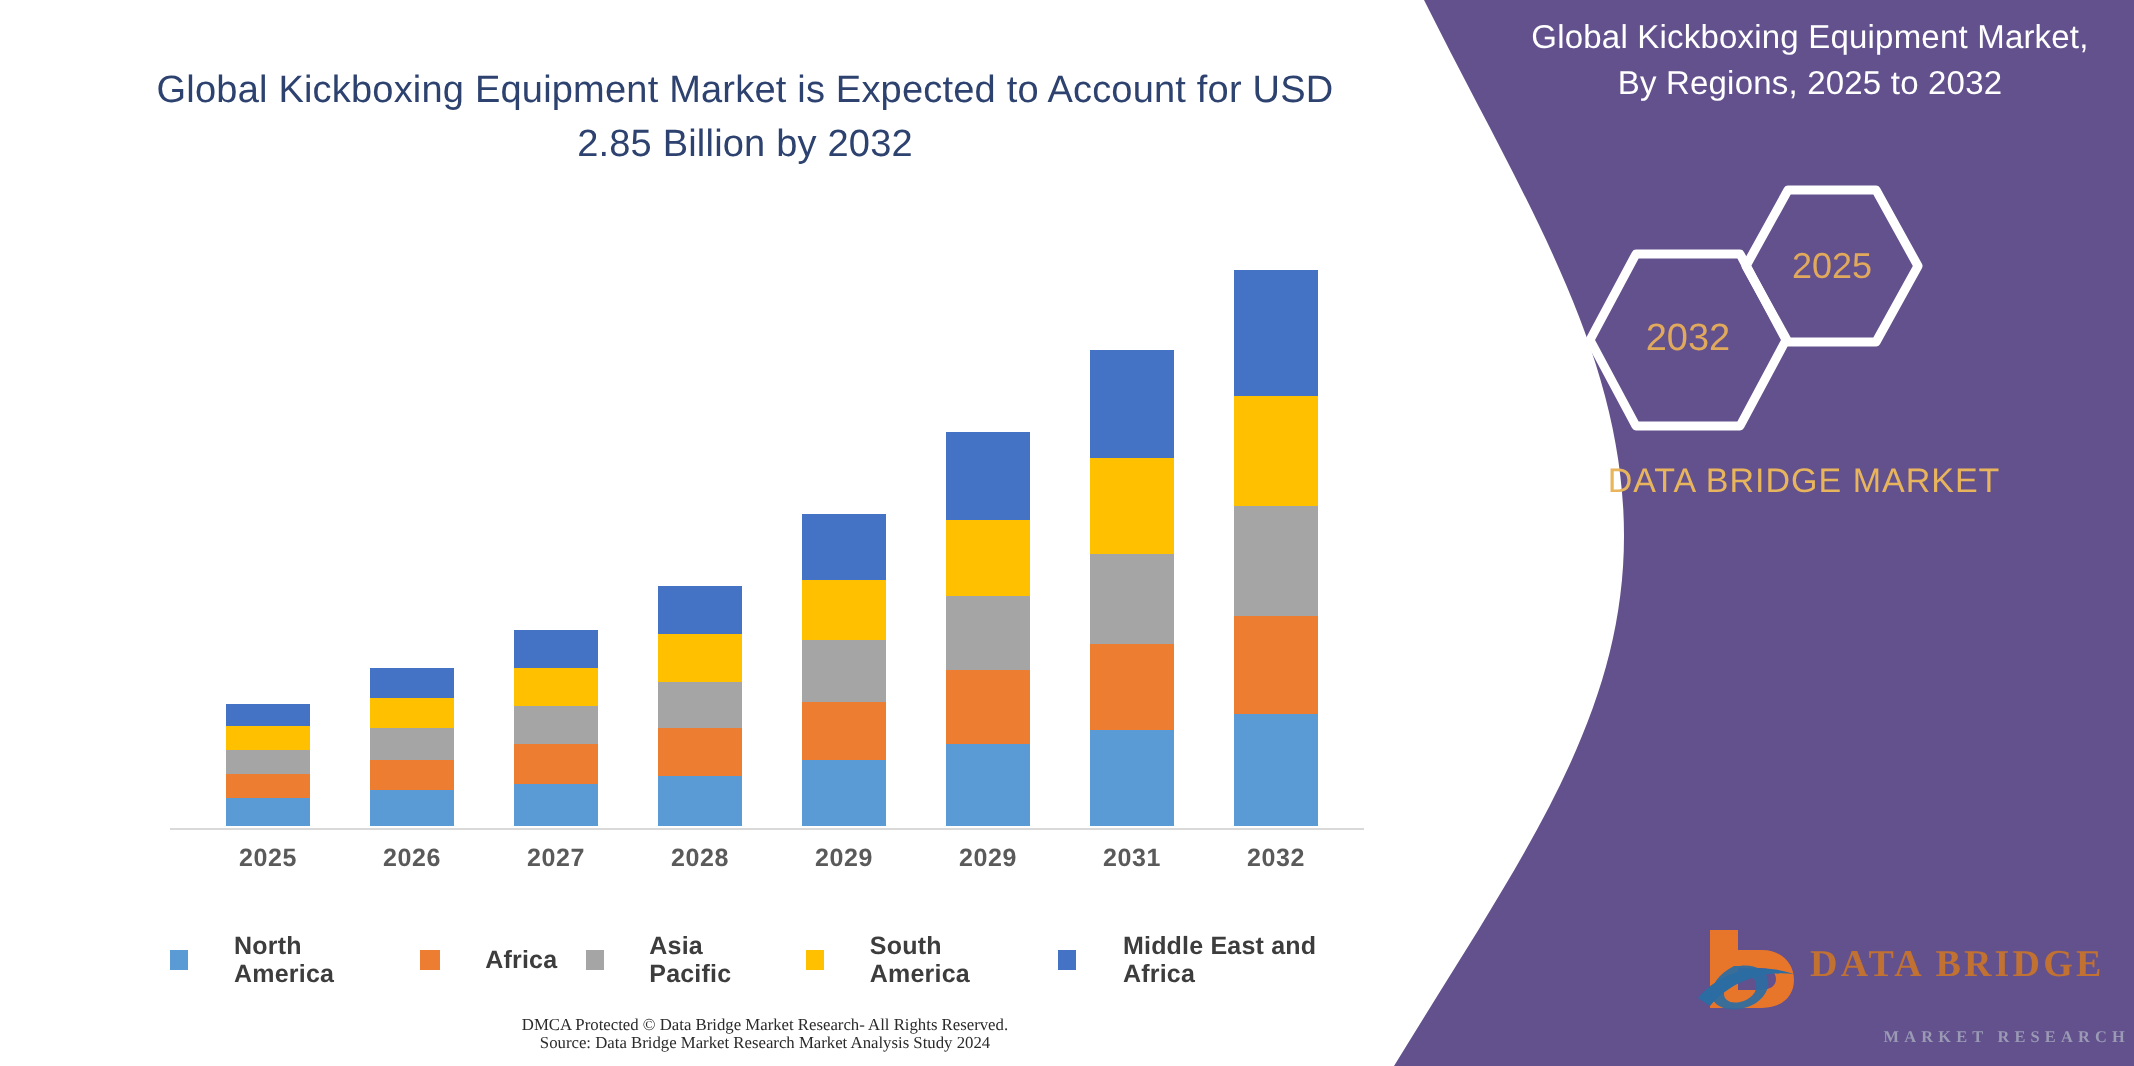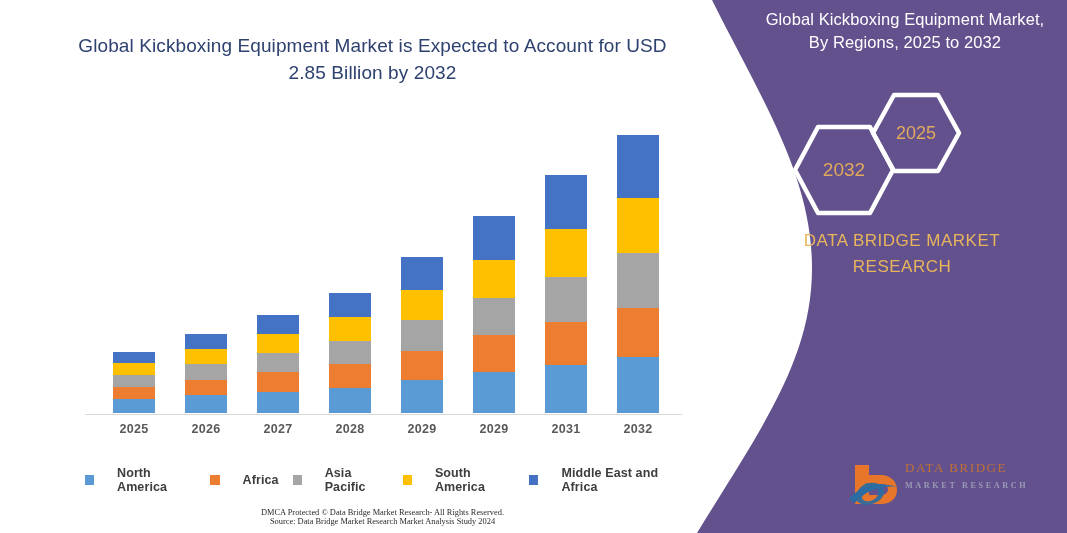--- a/index.html
+++ b/index.html
@@ -43,27 +43,28 @@
     text-align:center;color:#E8B55C;font-size:17px;line-height:1.55;
     letter-spacing:.5px;
   }
 
   .logo-block{
     position:absolute;left:110px;top:455px;width:215px;height:56px;
   }
   .logo-mark{position:absolute;left:0;top:2px;width:56px;height:50px;}
   .logo-text{position:absolute;left:58px;top:6px;width:160px;}
   .logo-text .l1{
-    color:#C9742B;font-size:13px;letter-spacing:1.6px;line-height:1.1;
-    font-family:"Liberation Serif", serif;font-weight:400;
+    color:#C9742B;font-size:19px;letter-spacing:1.6px;line-height:1.1;
+    font-family:"Liberation Serif", serif;font-weight:700;
     opacity:.92;
+    margin-top:12px;
   }
   .logo-text .l2{
-    color:#9a9ab4;font-size:8.2px;letter-spacing:2.6px;margin-top:6px;
-    font-family:"Liberation Serif", serif;font-weight:700;
+    color:#9a9ab4;font-size:8.2px;letter-spacing:2.6px;margin-top:20px;
+    font-family:"Liberation Serif", serif;font-weight:700;text-align:right;
   }
 
   
   .chart-title{
     position:absolute;left:60px;top:33px;width:625px;
     text-align:center;color:#2E4270;font-size:19px;line-height:1.42;
     font-weight:400;letter-spacing:.1px;
   }
 
   .plot{
@@ -132,21 +133,20 @@
         <svg width="92" height="82" viewBox="0 0 92 82" xmlns="http://www.w3.org/2000/svg">
           <polygon points="24,3 68,3 89,41 68,79 24,79 3,41" fill="none" stroke="#ffffff" stroke-width="4.5" stroke-linejoin="round"></polygon>
         </svg>
         <span>2025</span>
       </div>
 
     </div>
 
     <div class="brand-lines">
       <div>DATA BRIDGE MARKET</div>
-      <div>RESEARCH</div>
     </div>
 
     <div class="logo-block">
       <div class="logo-mark">
         <svg width="56" height="50" viewBox="0 0 56 50" xmlns="http://www.w3.org/2000/svg">
           <path d="M8 8 L22 8 L22 18 L34 18 C44 18 50 25 50 33 C50 41 44 47 34 47 L22 47 L22 38 L33 38 C38 38 41 36 41 32.5 C41 29 38 27 33 27 L22 27 L22 47 L8 47 Z" fill="#E8762A"></path>
           <path d="M2 42 C14 28 32 24 50 30 C34 28 18 34 8 46 Z" fill="#2B6CA3"></path>
           <path d="M20 26 C12 30 8 36 9 42 C11 47 18 49 25 47 C33 45 38 39 37 33 C36 28 30 25 23 26 M22 31 C27 30 31 32 31 35 C32 39 28 43 23 44 C18 45 15 43 15 40 C15 36 18 32 22 31 Z" fill="#2B6CA3" opacity="0.92"></path>
         </svg>
       </div>

